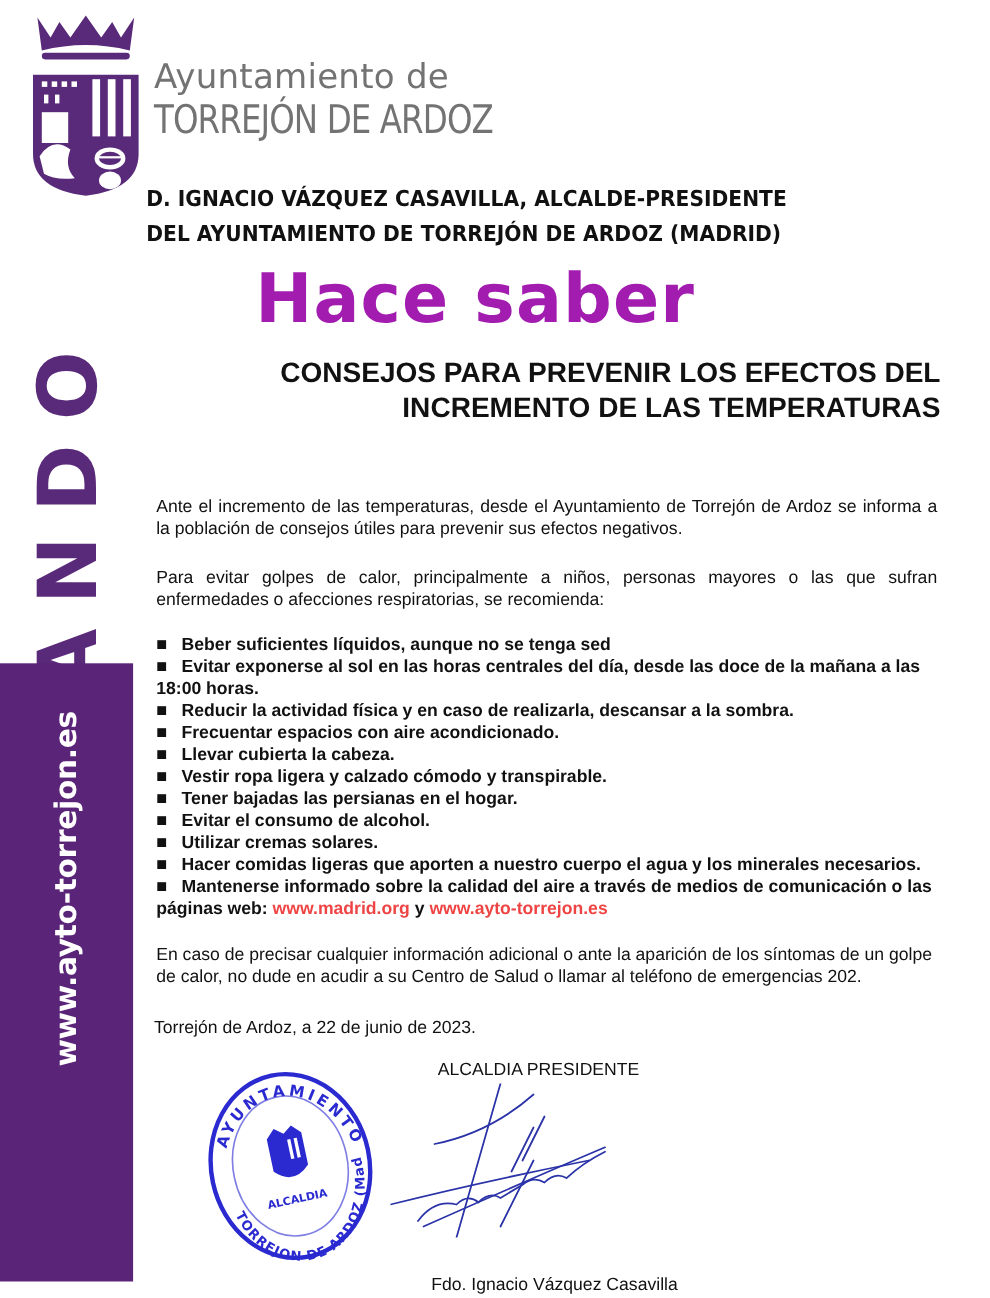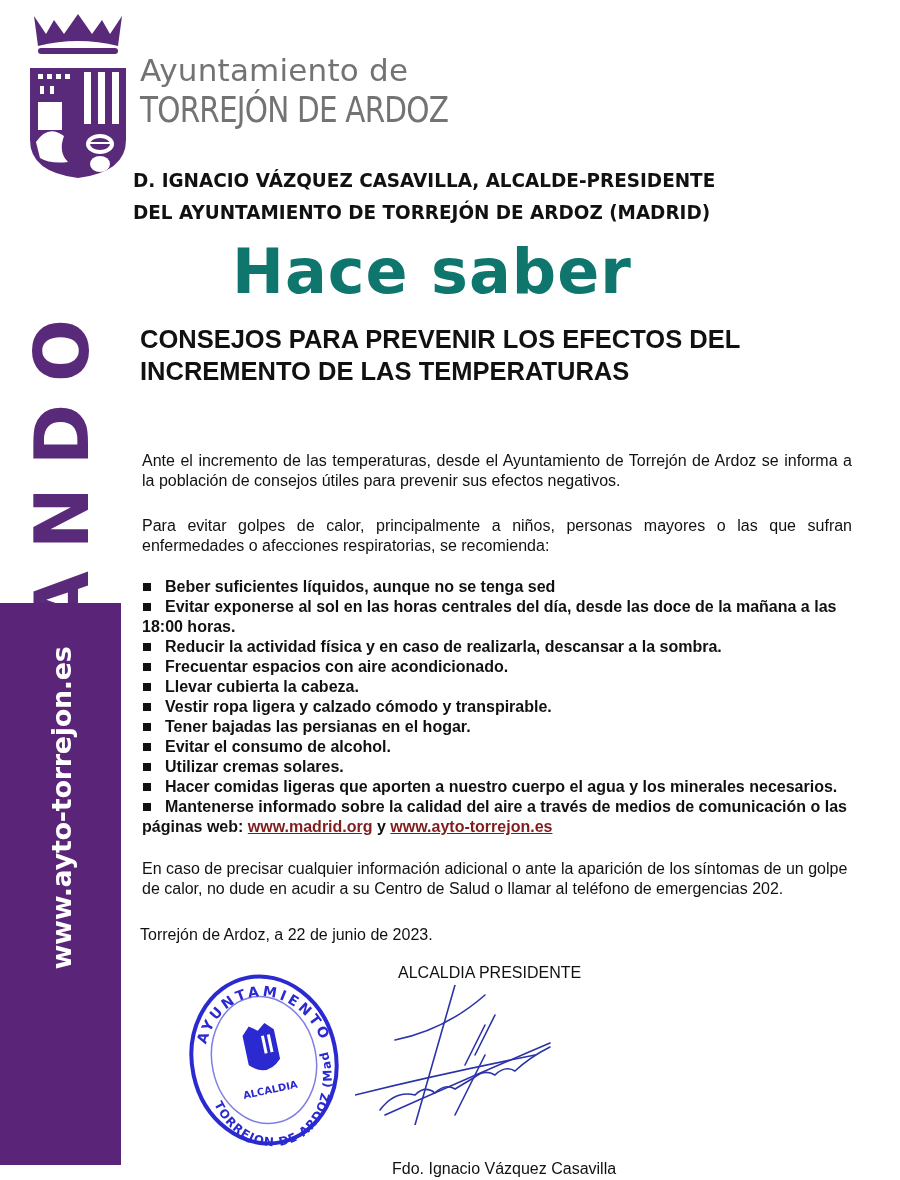--- a/index.html
+++ b/index.html
@@ -7,38 +7,38 @@
     body { position: relative; font-family: "Liberation Sans", sans-serif; color: #111; }
 
     .crest { position: absolute; left: 28px; top: 12px; width: 100px; height: 168px; }
 
     .brand { position: absolute; left: 140px; top: 52px; color: #737373; font-family: "DejaVu Sans", sans-serif; }
     .brand .l1 { font-size: 31px; letter-spacing: 0.2px; line-height: 36px; }
     .brand .l2 { font-size: 36px; line-height: 44px; transform: scaleX(0.82); transform-origin: left; letter-spacing: -1px; white-space: nowrap; }
 
     .mayor { position: absolute; left: 133px; top: 164px; font-family: "DejaVu Sans", sans-serif; font-weight: bold; font-size: 20px; line-height: 32px; color: #111; white-space: nowrap; transform: scaleX(0.92); transform-origin: left; }
 
-    .hace { position: absolute; left: 232px; top: 232px; font-family: "DejaVu Sans", sans-serif; font-weight: bold; color: #0f766e; font-size: 62px; line-height: 80px; white-space: nowrap; letter-spacing: 1px; }
+    .hace { position: absolute; left: 232px; top: 232px; font-family: "DejaVu Sans", sans-serif; font-weight: bold; color: #a21caf; font-size: 62px; line-height: 80px; white-space: nowrap; letter-spacing: 1px; }
 
     .bando-word { position: absolute; left: 22px; top: 337px; width: 80px; height: 330px; }
     .bando-word span { position: absolute; left: 50%; top: 50%; transform: translate(-50%,-50%) rotate(-90deg); font-family: "DejaVu Sans", sans-serif; font-weight: bold; font-size: 74px; letter-spacing: 22px; color: #5a2a7a; white-space: nowrap; }
 
     .sidebar { position: absolute; left: 0; top: 603px; width: 121px; height: 562px; background: #5a2478; }
     .sidebar .web { position: absolute; left: 50%; top: 50%; transform: translate(-50%,-50%) rotate(-90deg); color: #fff; font-family: "DejaVu Sans", sans-serif; font-weight: bold; font-size: 27px; white-space: nowrap; letter-spacing: -0.3px; }
     .sidebar .web.pos { top: 205px; }
 
-    .title { position: absolute; left: 140px; top: 323px; width: 715px; text-align: left; font-family: "Liberation Sans", sans-serif; font-weight: bold; font-size: 25.5px; line-height: 32px; color: #111; }
+    .title { position: absolute; left: 140px; top: 323px; width: 715px; text-align: right; font-family: "Liberation Sans", sans-serif; font-weight: bold; font-size: 25.5px; line-height: 32px; color: #111; }
 
     .content { position: absolute; left: 142px; top: 426px; width: 710px; font-size: 16px; line-height: 20px; color: #111; }
     .content p.just { text-align: justify; text-align-last: left; margin-top: 25px; }
     .content .p1 { margin-bottom: 20px; }
     .content .p2 { margin-bottom: 21px; }
     ul.recs { list-style: none; font-weight: bold; font-size: 16px; line-height: 20px; }
     ul.recs li .bullet { display: inline-block; width: 8px; height: 8px; background: #111; margin: 0 14px 2px 1px; vertical-align: middle; }
-    .links a { color: #7f1d1d; text-decoration: underline; }
+    .links a { color: #ef4444; }
     .content .p3 { margin-top: 22px; font-weight: normal; }
 
     .date { position: absolute; left: 140px; top: 926px; width: 680px; text-align: left; font-size: 16px; }
     .sign-title { position: absolute; left: 398px; top: 964px; font-size: 16px; }
     .sign-name { position: absolute; left: 392px; top: 1160px; font-size: 16px; }
 
     .seal { position: absolute; left: 184px; top: 970px; width: 160px; height: 180px; }
     .signature { position: absolute; left: 355px; top: 985px; width: 200px; height: 140px; }
   </style>
 </head>

